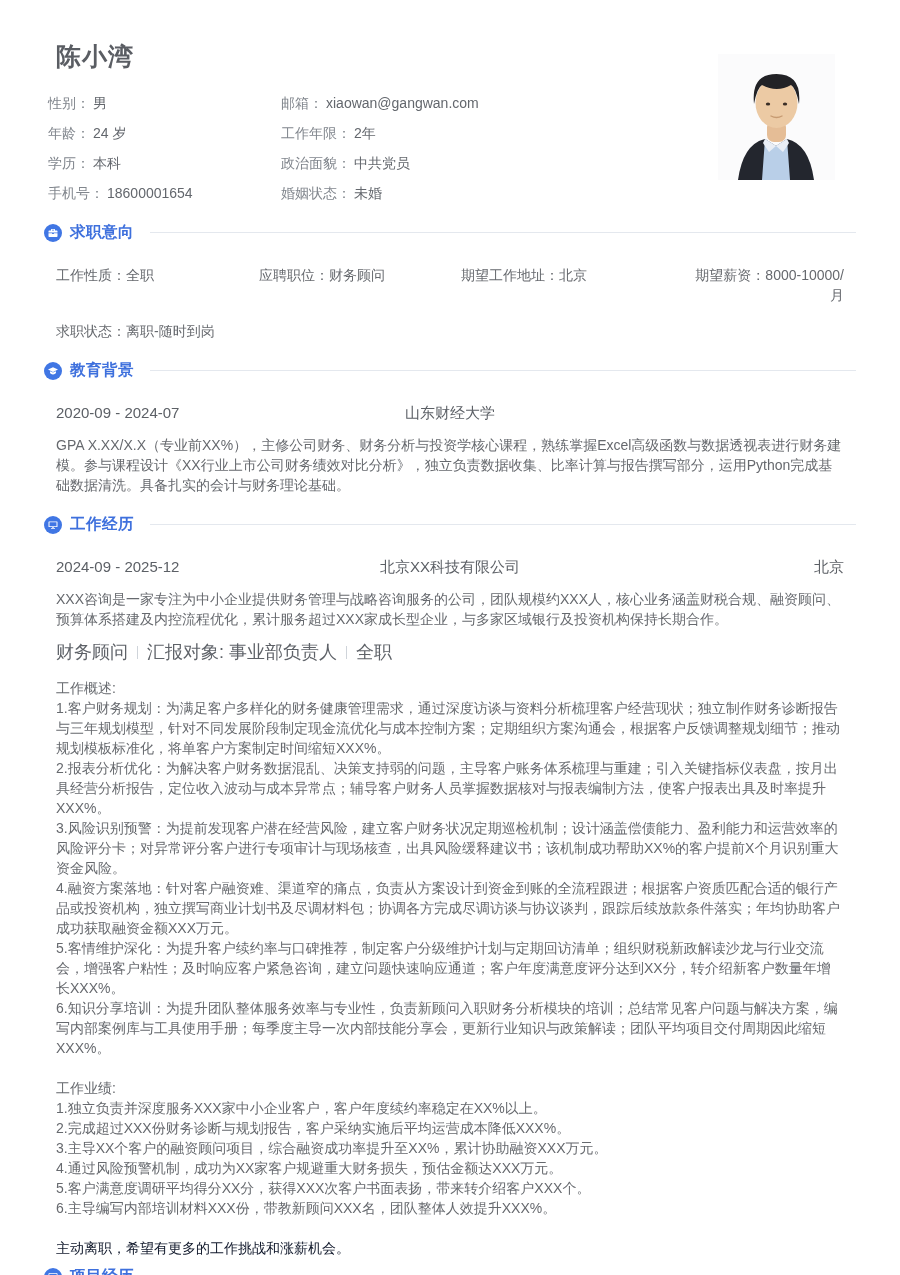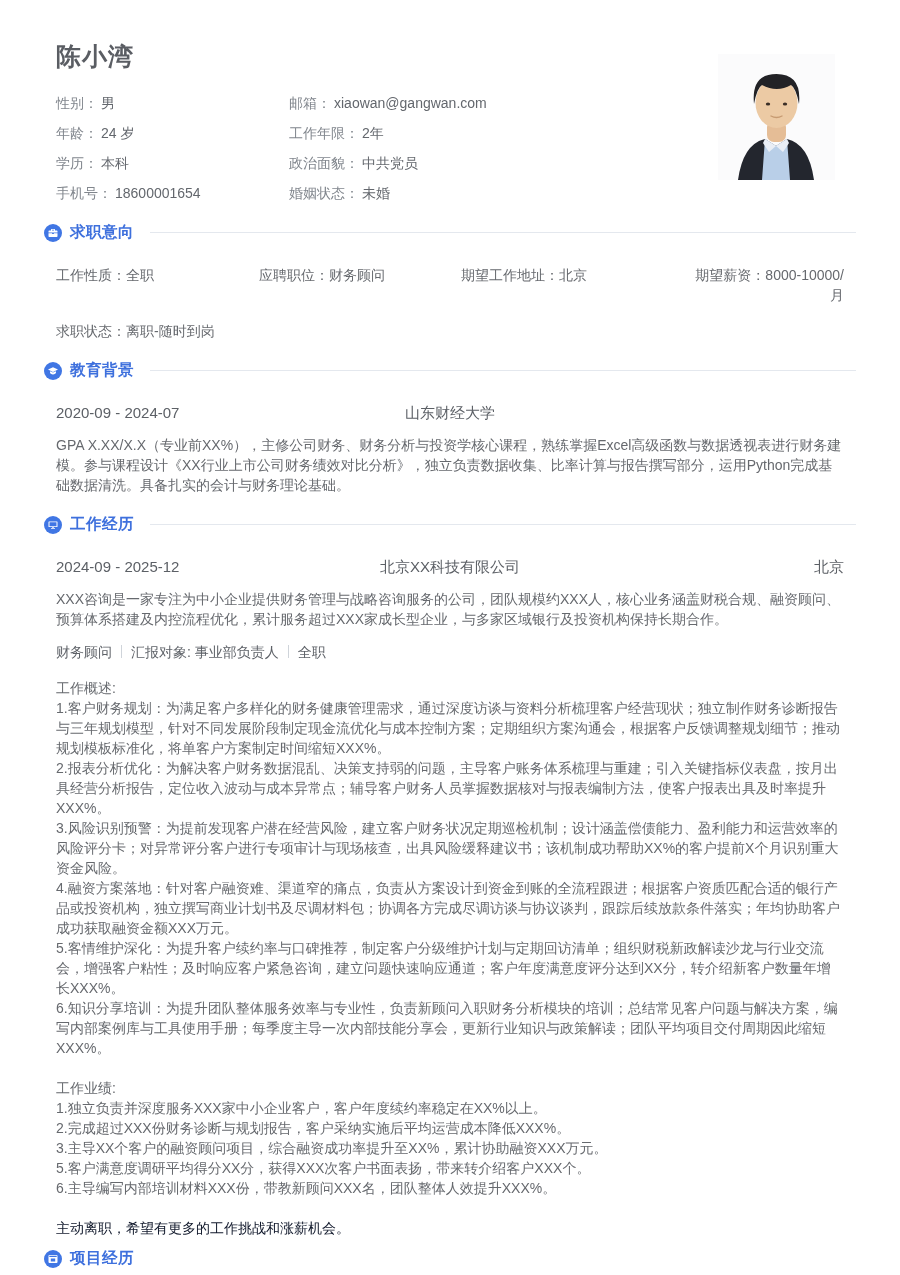--- a/index.html
+++ b/index.html
@@ -6,21 +6,21 @@
   html,body { margin:0; padding:0; }
   body {
     width:900px; height:1275px; overflow:hidden; background:#ffffff;
     font-family:"Liberation Sans","DejaVu Sans",sans-serif;
     color:#66696e; -webkit-font-smoothing:antialiased;
   }
   .page { position:relative; height:100%; display:flex; flex-direction:column; padding:40px 44px 6px; }
 
   
   .name { margin:0 0 0 12px; font-size:25px; font-weight:700; color:#5a5d63; letter-spacing:1px; }
-  .info-grid { margin:22px 0 0 12px; width:640px; display:grid; grid-template-columns:233px 1fr; row-gap:12px; font-size:14px; }
+  .info-grid { margin:22px 0 0 4px; width:640px; display:grid; grid-template-columns:233px 1fr; row-gap:12px; font-size:14px; }
   .pair { white-space:nowrap; }
   .pair .lbl { color:#81868d; margin-right:3px; }
   .pair .val { color:#63676d; }
   .photo { position:absolute; top:54px; right:65px; width:117px; height:126px; overflow:hidden; }
 
   
   .sec { margin-top:19px; }
   .sec-head { display:flex; align-items:center; }
   .sec-icon { width:18px; height:18px; border-radius:50%; background:#4076e4; display:flex; align-items:center; justify-content:center; flex:0 0 auto; }
   .sec-icon svg { width:12px; height:12px; display:block; }
@@ -35,21 +35,21 @@
 
   
   .entry-row { margin-top:22px; display:grid; grid-template-columns:1fr auto 1fr; align-items:baseline; font-size:15px; color:#5c6066; line-height:20px; }
   .entry-row .left  { text-align:left; }
   .entry-row .mid   { text-align:center; }
   .entry-row .right { text-align:right; }
 
   .vbar { display:inline-block; width:1px; height:13px; background:#cfd4da; margin:0 9px; vertical-align:-1px; }
 
   .para { margin:12px 0 0; font-size:14px; line-height:20px; color:#66696e; }
-  .role-row { margin-top:13px; font-size:14px; color:#5e6268; line-height:20px; }
+  .role-row { margin-top:13px; font-size:18px; color:#5e6268; line-height:20px; }
   .block { margin-top:16px; font-size:14px; line-height:20px; color:#66696e; }
   .block.gap { margin-top:20px; }
   .leaving { margin-top:20px; font-size:14px; color:#0f172a; line-height:20px; }
 
   .spacer { flex:1 1 24px; min-height:8px; }
   .sec.projects { margin-top:0; }
 </style>
 </head>
 <body>
 
@@ -154,20 +154,21 @@
         <div>4.融资方案落地：针对客户融资难、渠道窄的痛点，负责从方案设计到资金到账的全流程跟进；根据客户资质匹配合适的银行产品或投资机构，独立撰写商业计划书及尽调材料包；协调各方完成尽调访谈与协议谈判，跟踪后续放款条件落实；年均协助客户成功获取融资金额XXX万元。</div>
         <div>5.客情维护深化：为提升客户续约率与口碑推荐，制定客户分级维护计划与定期回访清单；组织财税新政解读沙龙与行业交流会，增强客户粘性；及时响应客户紧急咨询，建立问题快速响应通道；客户年度满意度评分达到XX分，转介绍新客户数量年增长XXX%。</div>
         <div>6.知识分享培训：为提升团队整体服务效率与专业性，负责新顾问入职财务分析模块的培训；总结常见客户问题与解决方案，编写内部案例库与工具使用手册；每季度主导一次内部技能分享会，更新行业知识与政策解读；团队平均项目交付周期因此缩短XXX%。</div>
       </div>
 
       <div class="block gap">
         <div>工作业绩:</div>
         <div>1.独立负责并深度服务XXX家中小企业客户，客户年度续约率稳定在XX%以上。</div>
         <div>2.完成超过XXX份财务诊断与规划报告，客户采纳实施后平均运营成本降低XXX%。</div>
         <div>3.主导XX个客户的融资顾问项目，综合融资成功率提升至XX%，累计协助融资XXX万元。</div>
+        <div>4.通过风险预警机制，成功为XX家客户规避重大财务损失，预估金额达XXX万元。</div>
         <div>5.客户满意度调研平均得分XX分，获得XXX次客户书面表扬，带来转介绍客户XXX个。</div>
         <div>6.主导编写内部培训材料XXX份，带教新顾问XXX名，团队整体人效提升XXX%。</div>
       </div>
 
       <div class="leaving">主动离职，希望有更多的工作挑战和涨薪机会。</div>
     </div>
   </section>
 
   <div class="spacer"></div>
 

